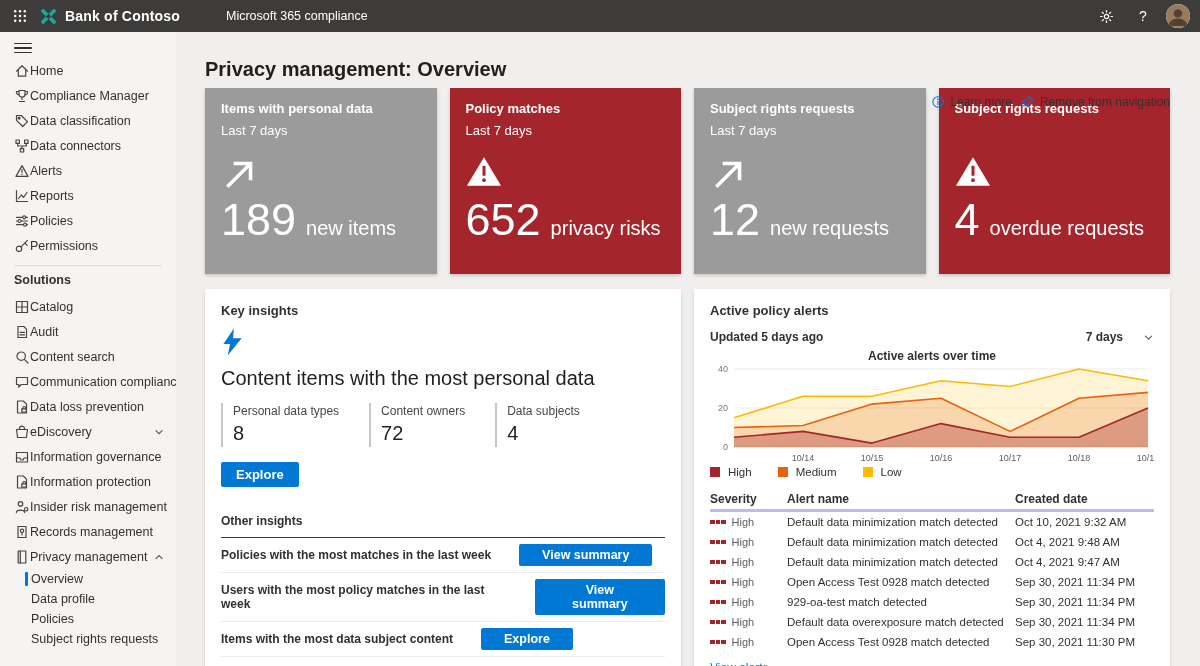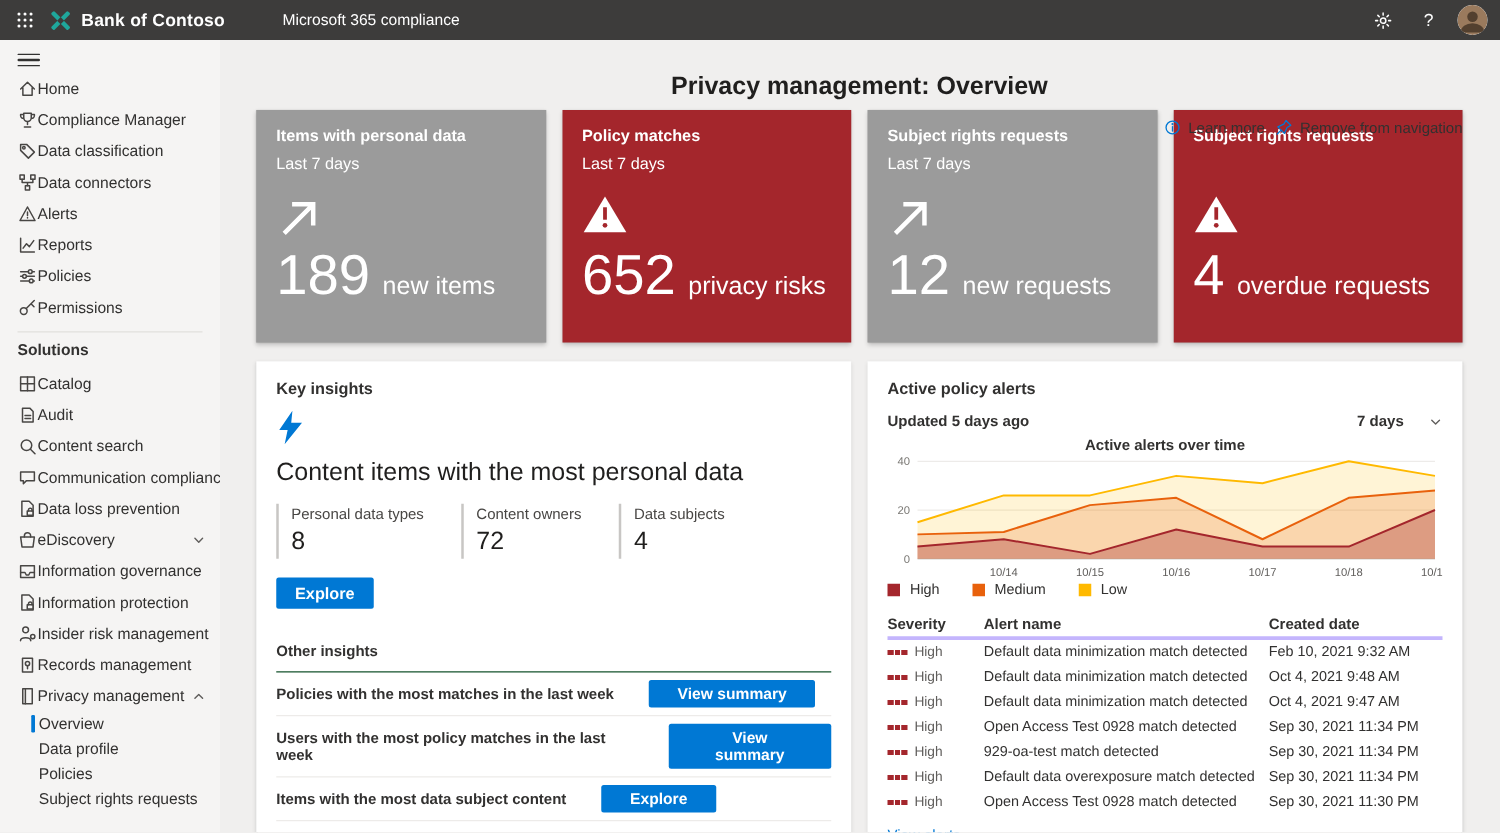--- a/index.html
+++ b/index.html
@@ -28,21 +28,21 @@
   .nav-item { display:flex; align-items:center; height:25px; padding:0 10px 0 14px; gap:0; font-size:12.5px; color:#323130; cursor:pointer; white-space:nowrap; }
   .nav-icon { width:16px; height:16px; color:#484644; flex:0 0 16px; display:flex; align-items:center; }
   .nav-chev { margin-left:auto; width:14px; height:14px; color:#605e5c; display:flex; align-items:center; }
   .sb-divider { height:1px; background:#e1dfdd; margin:7px 14px 0; }
   .sb-section-label { font-size:12.5px; font-weight:700; padding:6px 0 6px 14px; height:28px; display:flex; align-items:center; }
   .sub-item { height:20px; display:flex; align-items:center; padding-left:31px; font-size:12.5px; color:#323130; cursor:pointer; position:relative; }
   .sel-bar { position:absolute; left:25px; top:3px; bottom:3px; width:3px; background:#0078d4; border-radius:1px; display:none; }
   .sub-item.selected .sel-bar { display:block; }
   
   .main { flex:1; padding:0 30px 0 29px; position:relative; overflow:hidden; }
-  .page-title { font-size:20px; font-weight:700; margin-top:26px; color:#201f1e;text-align:center; }
+  .page-title { font-size:20px; font-weight:700; margin-top:26px; color:#201f1e; }
   .header-actions { position:absolute; top:63px; right:30px; display:flex; gap:8px; align-items:center; font-size:12px; color:#323130; }
   .ha-item { display:flex; align-items:center; gap:6px; cursor:pointer; }
   
   .cards { display:flex; gap:13px; margin-top:7px; }
   .card { flex:1; height:186px; padding:13px 16px; color:#fff; cursor:pointer; box-shadow:0 1.6px 3.6px rgba(0,0,0,.2), 0 .3px .9px rgba(0,0,0,.12); }
   .card.gray { background:#9b9b9b; }
   .card.red  { background:#a4262c; }
   .card-title { font-size:13px; font-weight:700; }
   .card-sub { font-size:13px; margin-top:7px; height:15px; }
   .card-icon { margin-top:17px; height:38px; }
@@ -518,21 +518,21 @@
               <div class="tr">
                 <span class="sev">
                   <span class="sqs">
                     <span class="sq"></span>
                     <span class="sq"></span>
                     <span class="sq"></span>
                   </span>
                   <span>High</span>
                 </span>
                 <span>Default data minimization match detected</span>
-                <span>Feb 10, 2021 9:32 AM</span>
+                <span>Oct 10, 2021 9:32 AM</span>
               </div>
               <div class="tr">
                 <span class="sev">
                   <span class="sqs">
                     <span class="sq"></span>
                     <span class="sq"></span>
                     <span class="sq"></span>
                   </span>
                   <span>High</span>
                 </span>

